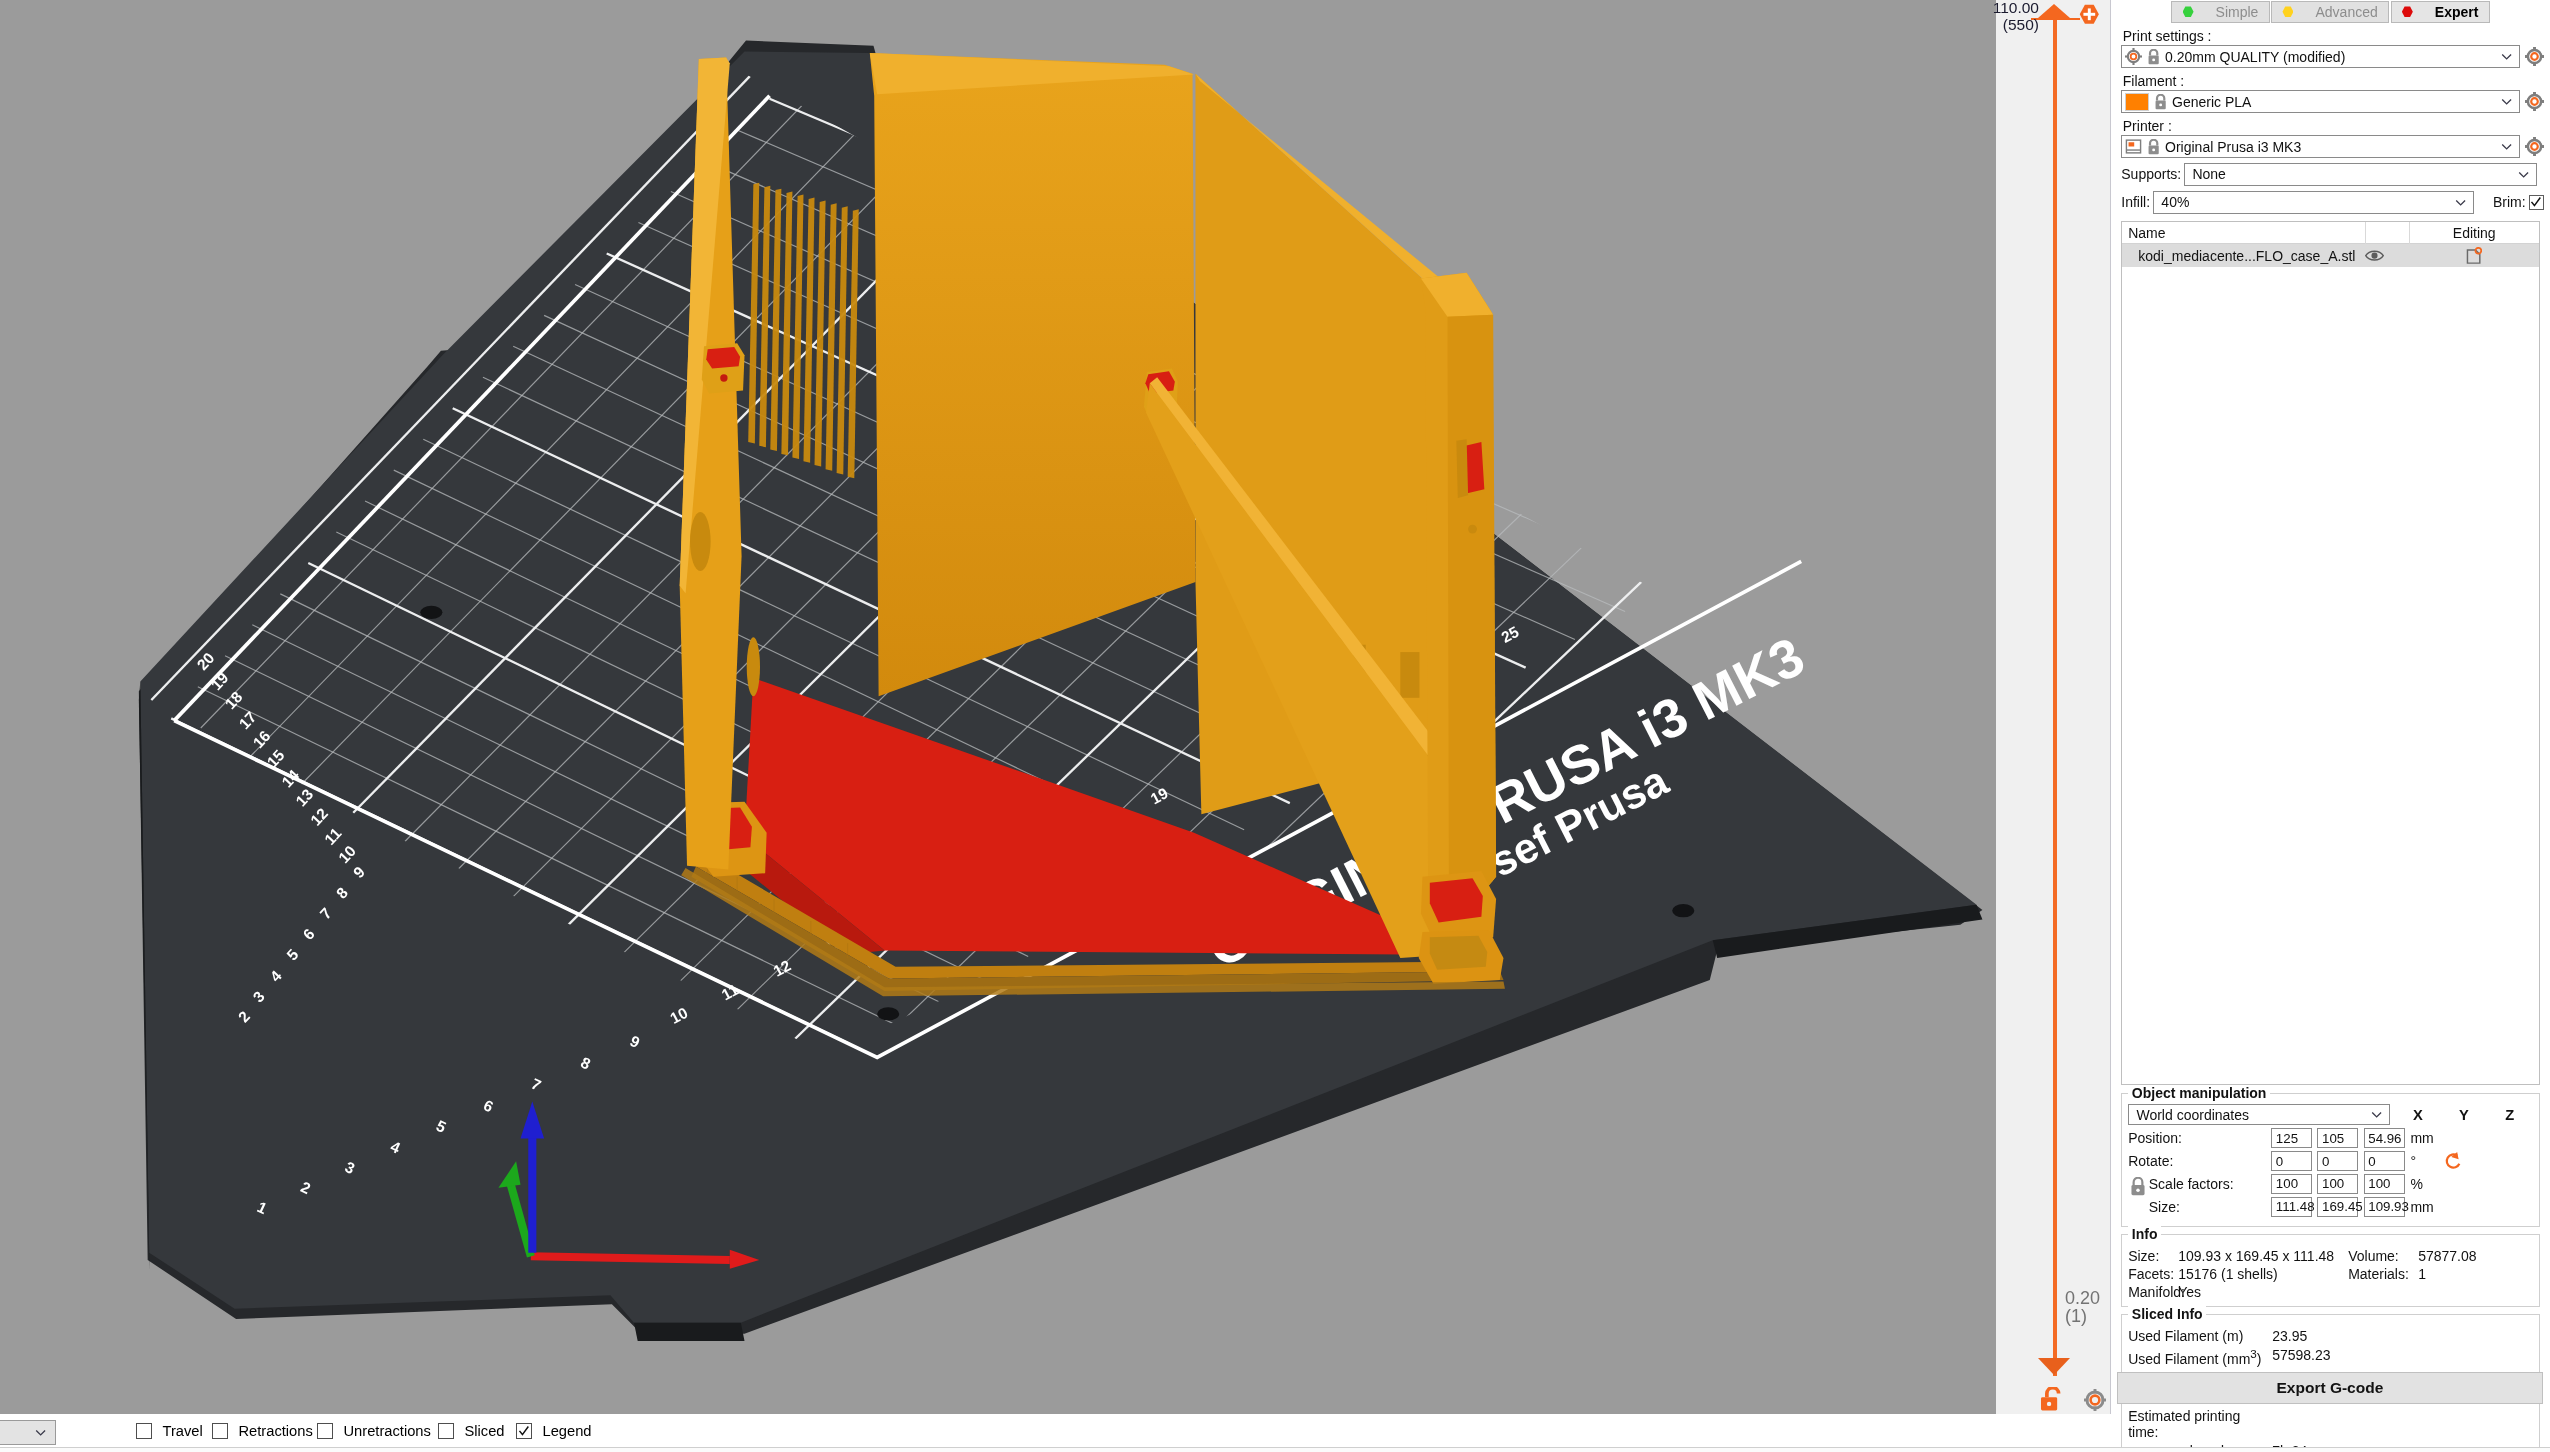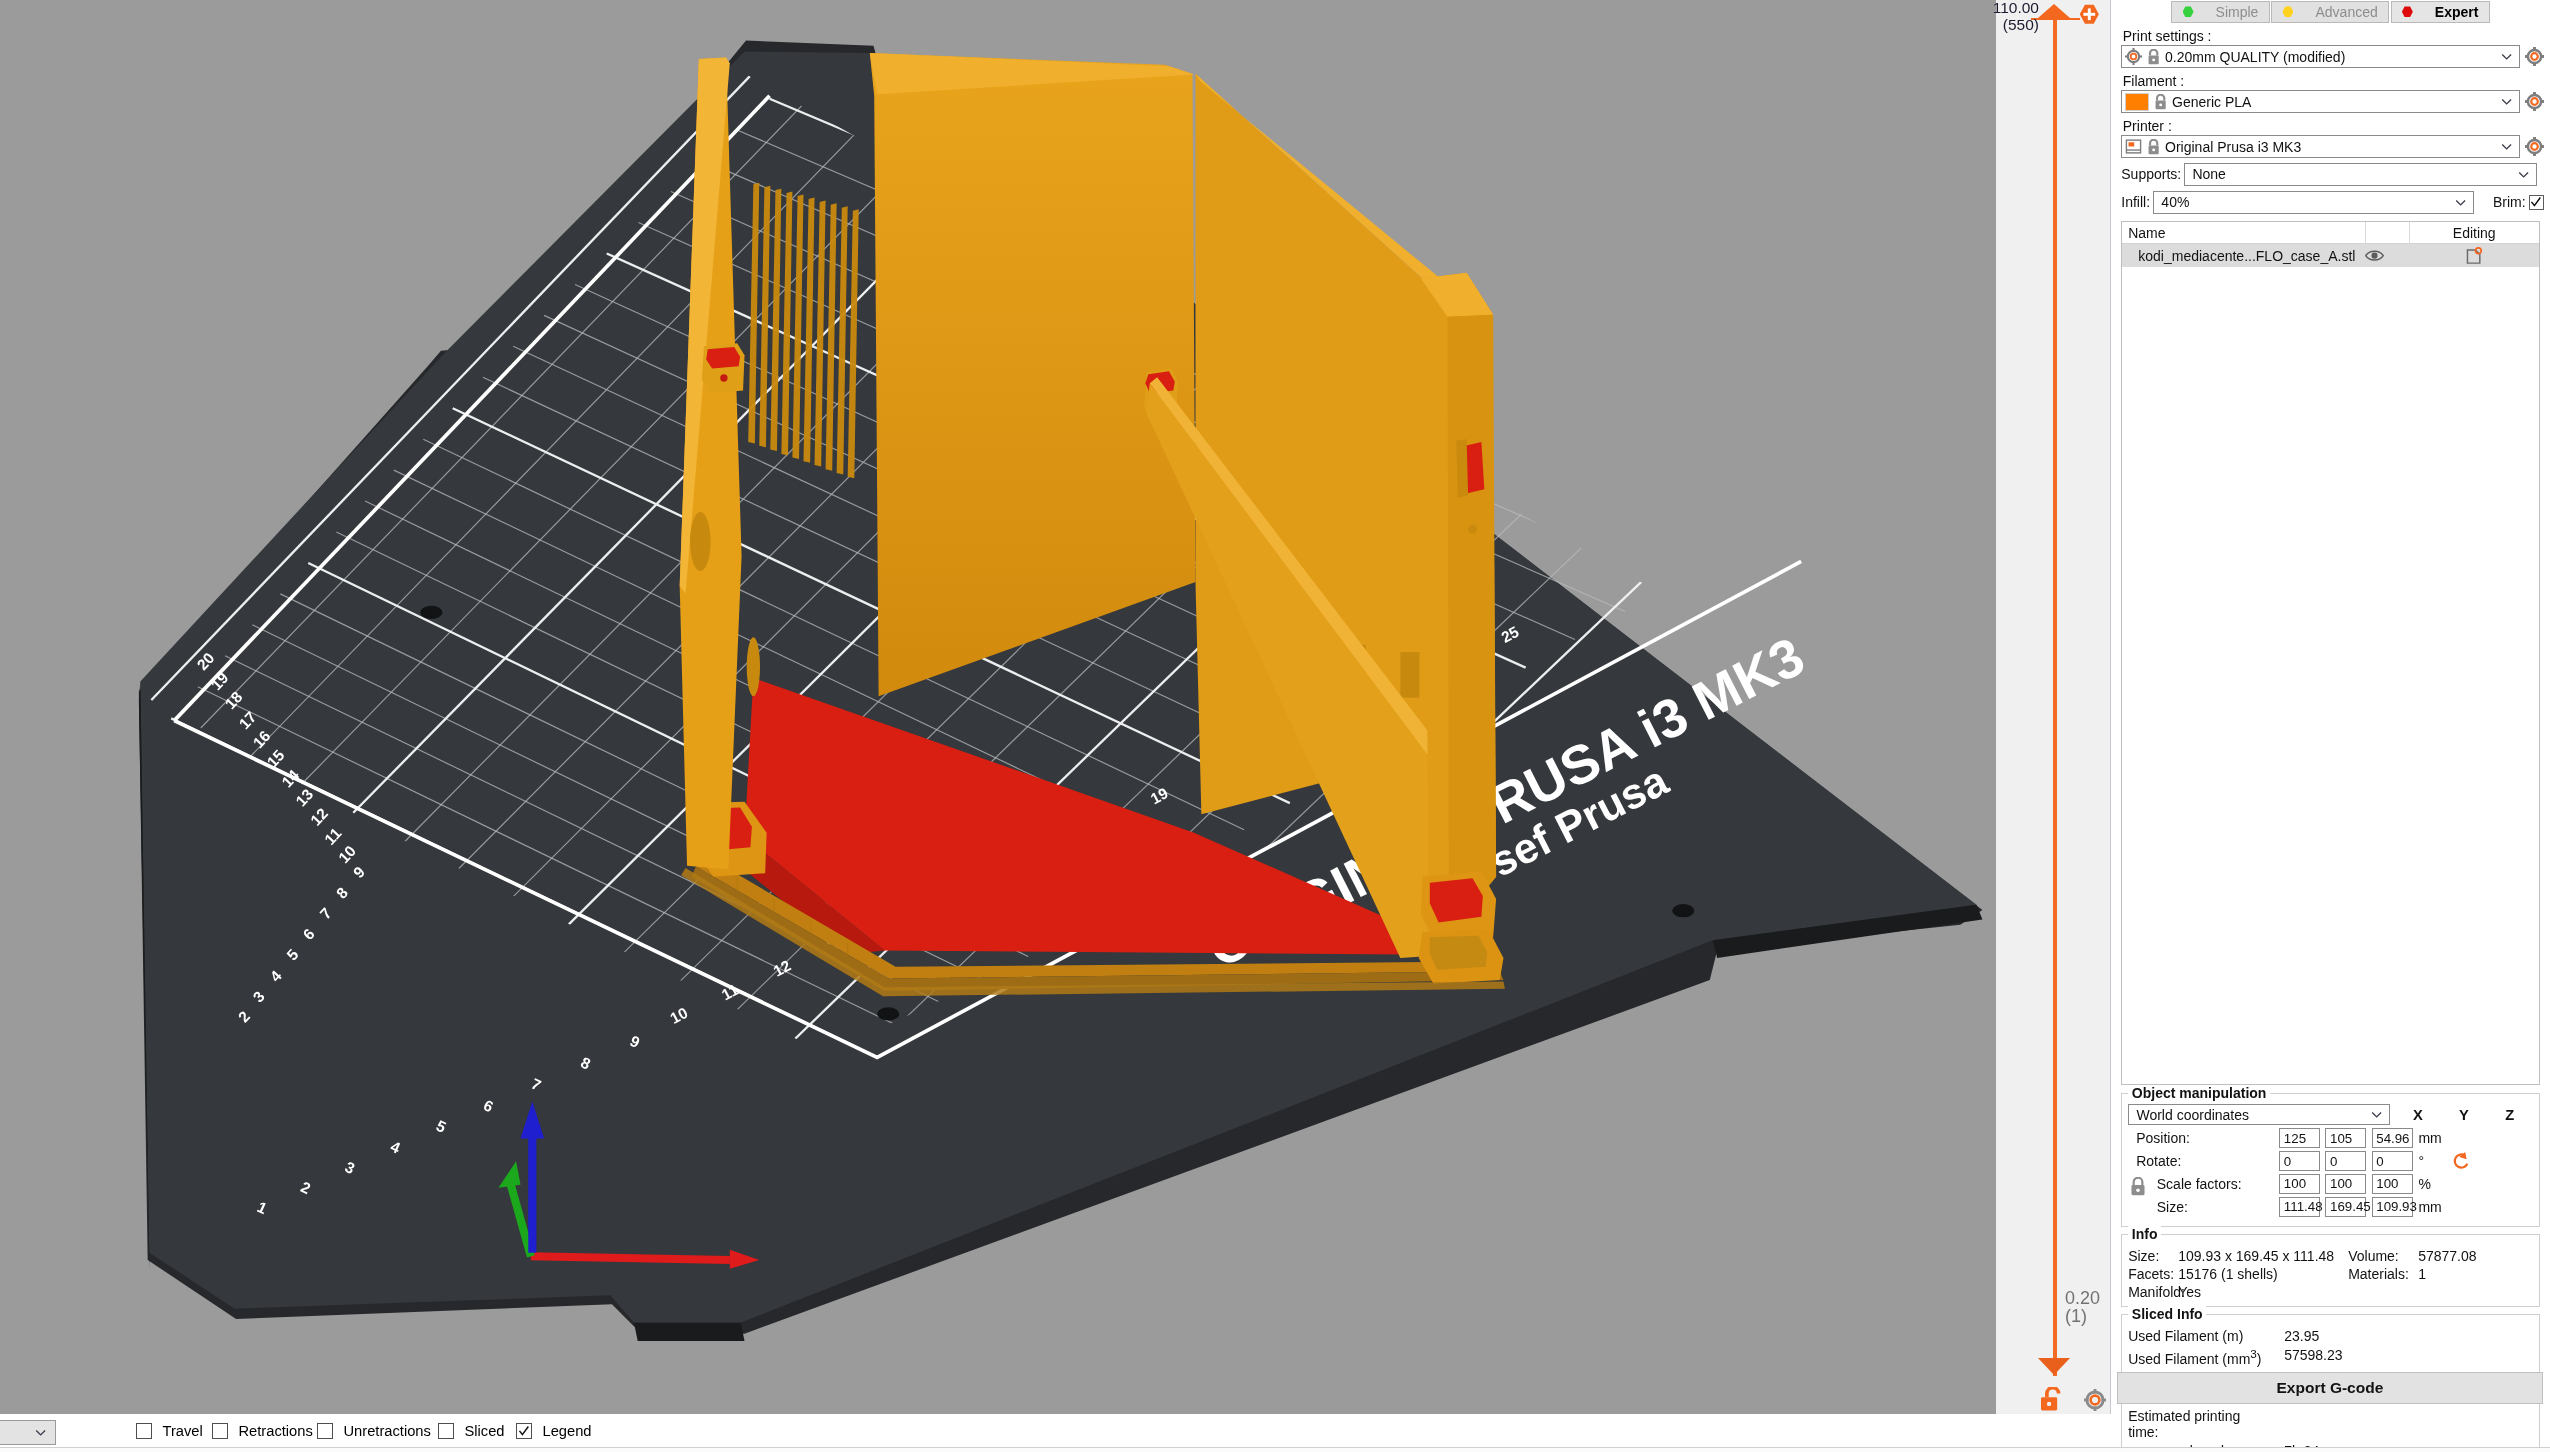--- a/index.html
+++ b/index.html
@@ -135,39 +135,39 @@
   .groupbox > .legend {
     position:absolute; top:-8.8px; left:5.9px; background:#fff; padding:0 3.7px;
     font-weight:bold; font-size:14px;
   }
 
   
   #manip-head { display:flex; align-items:center; }
   #coord-combo { width:143px; height:21.4px; }
   .axis-hdr { width:46px; text-align:center; font-weight:bold; font-size:14.7px; }
   .axis-hdr.first { margin-left:5.2px; }
-  .manip-row { display:flex; align-items:center; margin-top:2.9px;margin-left:8px; }
+  .manip-row { display:flex; align-items:center; margin-top:2.9px; }
   .manip-row .rlabel { width:143px; font-size:14px; }
   .manip-row .rlabel.indent { padding-left:20.6px; }
   .numbox {
     width:41px; height:20px; border:0.7px solid #8a8a8a; background:#fff;
     font-size:13.3px; padding-left:3.7px; display:flex; align-items:center; margin-right:5.2px;
   }
   .unit { font-size:14px; margin-left:0.7px; width:29.5px; }
   #reset-rot { width:19px; height:19px; margin-left:4.4px; }
   #size-lock { position:absolute; left:7.4px; top:83px; width:16px; height:19px; }
 
   
   .info-line { display:flex; font-size:14px; margin-top:2.2px; }
   .info-line .k { width:50px; }
   .info-line .v { width:170px; }
   .info-line .k2 { width:70px; }
 
   
-  .sl-line { display:flex; font-size:14px; margin-top:2.9px;gap:12px; }
+  .sl-line { display:flex; font-size:14px; margin-top:2.9px; }
   .sl-line .k { width:144px; }
   .sl-line .k.ind { padding-left:13.3px; }
   .sl-line .v { }
 
   #export-btn {
     position:absolute; left:5.9px; bottom:10.3px; width:426px; height:32px;
     background:#e2e2e2; border:0.7px solid #c0c0c0;
     font-weight:bold; font-size:15.5px; display:flex;
     align-items:center; justify-content:center; cursor:pointer;
   }

